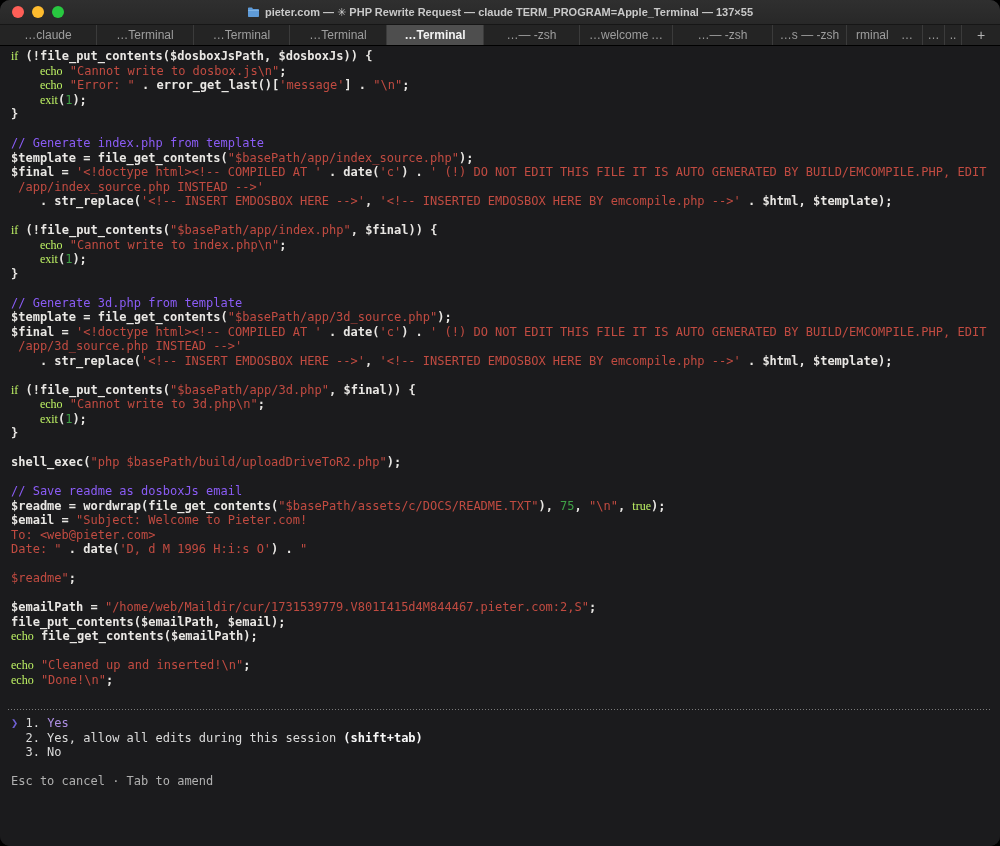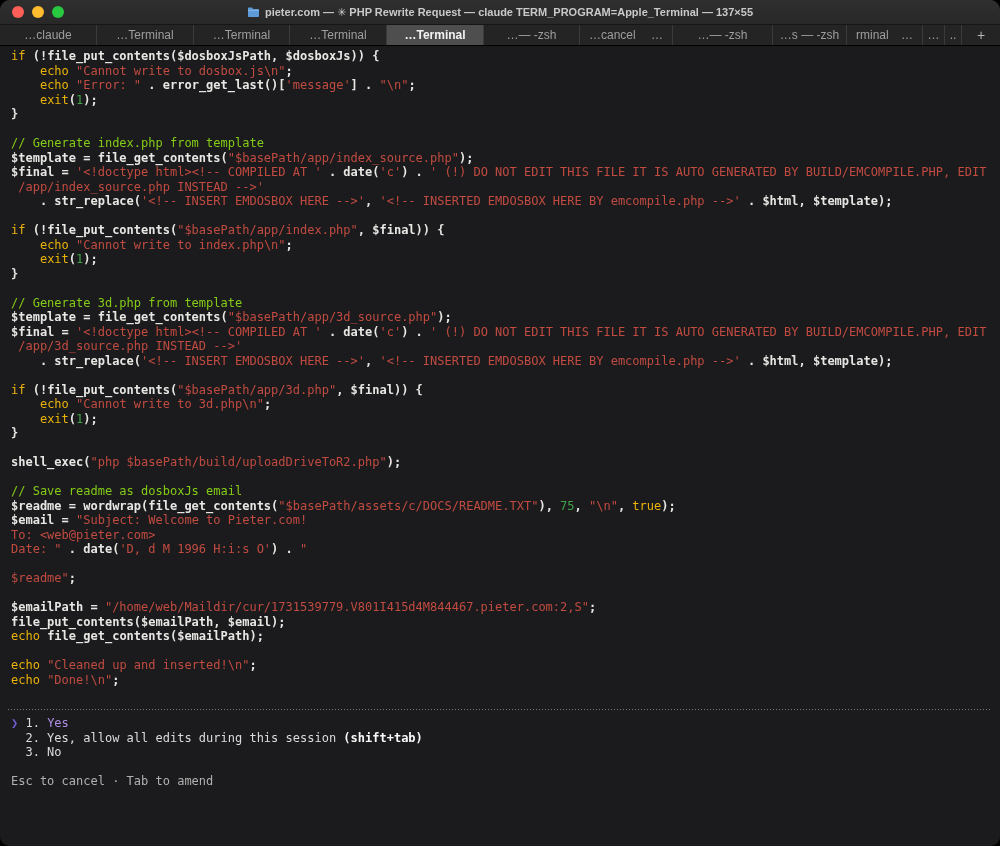--- a/index.html
+++ b/index.html
@@ -27,23 +27,23 @@
   .tab.has-hint{justify-content:space-between;padding:0 9px;}
   .tab.active{background:#4e4e4e;color:#f2f2f2;font-weight:700;}
   .plus{flex:1;display:flex;align-items:center;justify-content:center;color:#b5b5b5;
         font-size:14px;background:#242424;}
   
   .terminal{flex:1;background:#1b1b1d;padding:3px 0 0 11px;overflow:hidden;
             font-family:"DejaVu Sans Mono","DejaVu Sans",monospace;font-size:12px;line-height:14.5px;}
   .row{height:14.5px;white-space:pre;position:relative;}
   .row span{white-space:pre;}
   .w{color:#e9e7e4;font-weight:700;}
-  .k{color:#eab308;}
+  .k{color:#bef264;font-family:Liberation Serif, serif;}
   .s{color:#c14b41;}
-  .c{color:#84cc16;}
+  .c{color:#8b5cf6;}
   .n{color:#3fa246;}
   .b{color:#f8f8f8;font-weight:700;}
   .t{color:#dcdcdc;}
   .p{color:#ae8fe4;margin-top:28px;}
   .a{color:#6f60d2;font-weight:700;}
   .d{color:#b0b0b0;}
   .sep::before{content:"";position:absolute;left:-3px;right:8px;top:7px;height:1px;
                background-image:repeating-linear-gradient(90deg,#7c7c7c 0 1px,transparent 1px 3px);}
 </style>
 </head>
@@ -82,21 +82,21 @@
         <div class="tab" style="width: 97px;">
           <span>…Terminal</span>
         </div>
         <div class="tab active" style="width: 97px;">
           <span>…Terminal</span>
         </div>
         <div class="tab" style="width: 96px;">
           <span>…— -zsh</span>
         </div>
         <div class="tab has-hint" style="width: 93px;">
-          <span>…cancel</span>
+          <span>…welcome</span>
           <span>…</span>
         </div>
         <div class="tab" style="width: 100px;">
           <span>…— -zsh</span>
         </div>
         <div class="tab" style="width: 74px;">
           <span>…s — -zsh</span>
         </div>
         <div class="tab has-hint" style="width: 76px;">
           <span>rminal</span>

